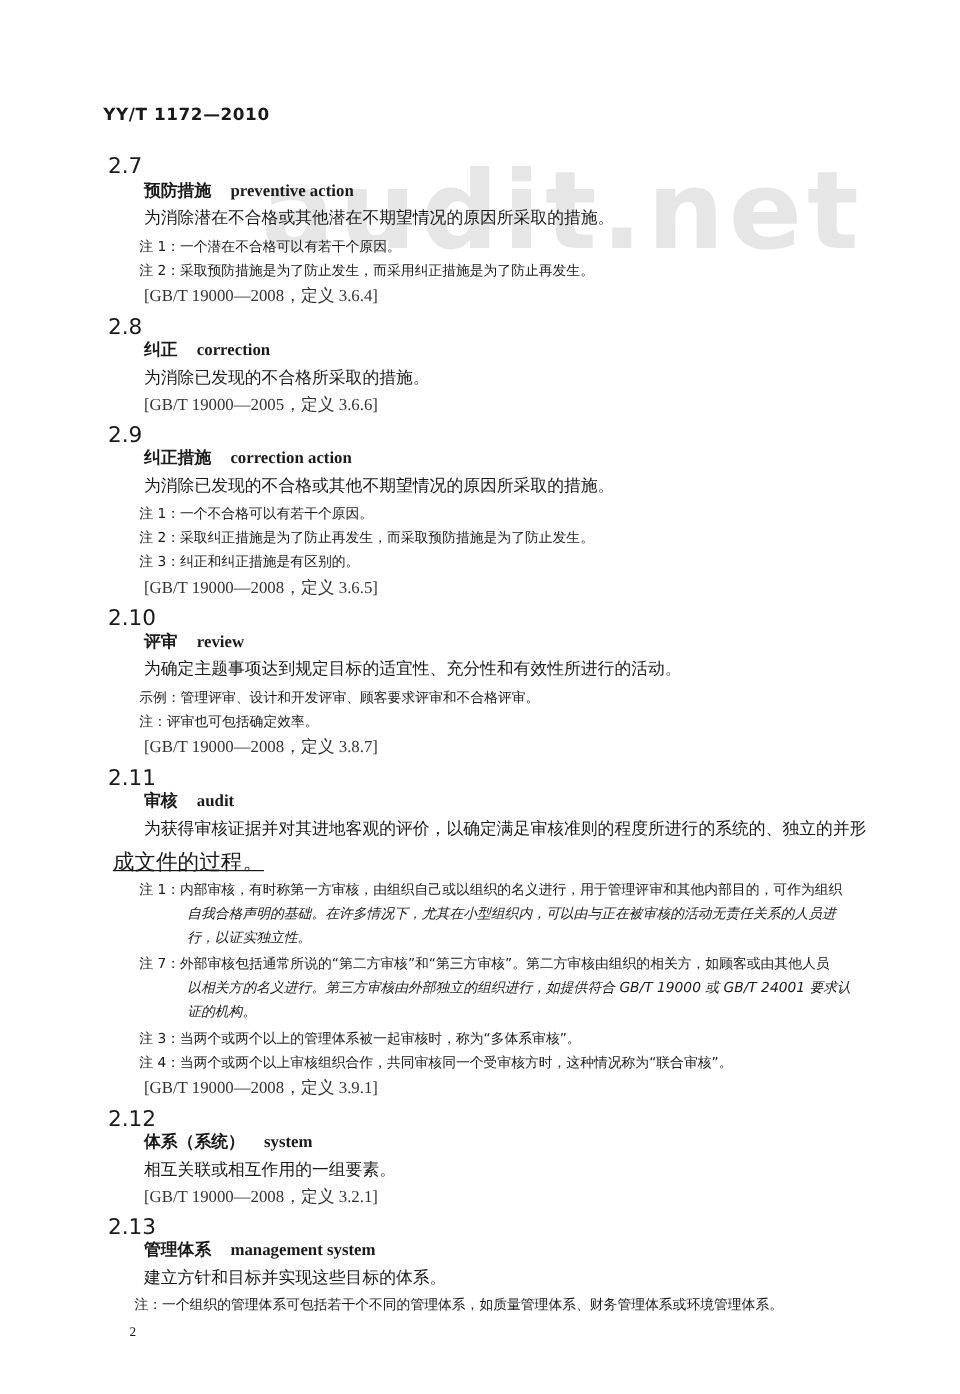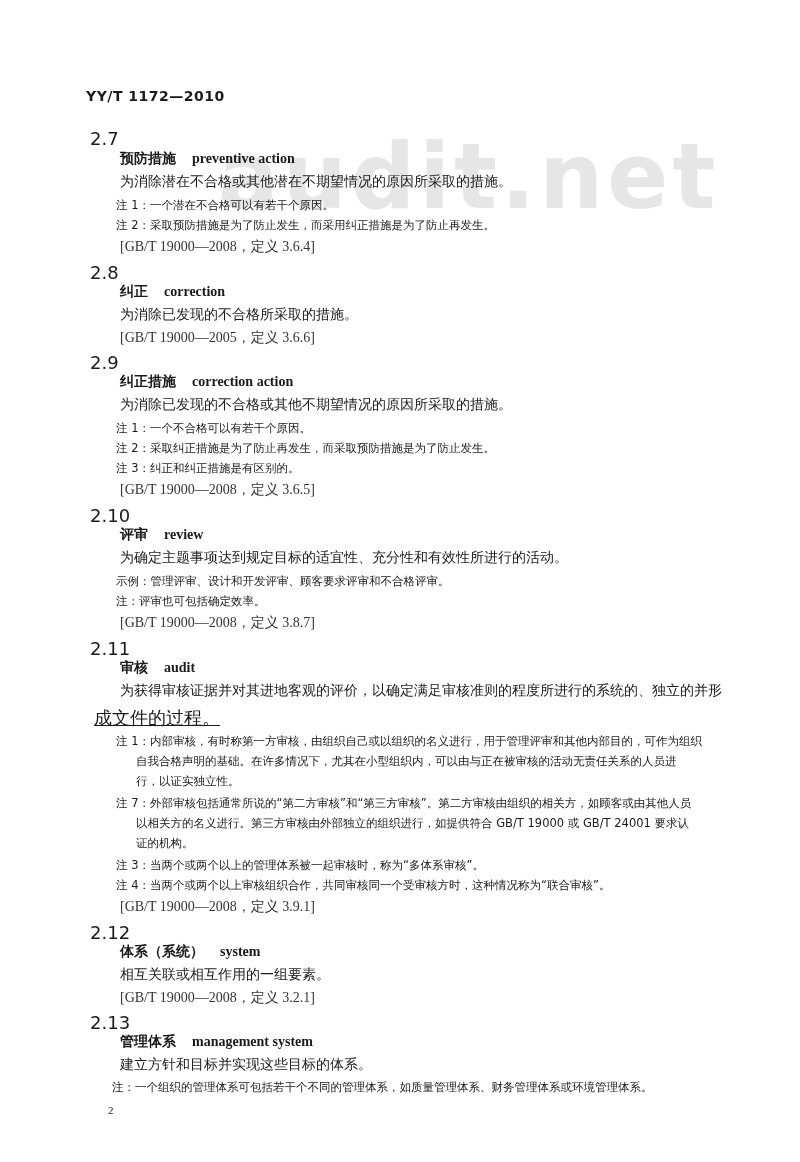--- a/index.html
+++ b/index.html
@@ -9,21 +9,21 @@
                font-weight: bold; font-size: 90px; letter-spacing: 4px; color: #e6e6e6; line-height: 1; z-index: 0; }
   .header { position: absolute; left: 86px; top: 88px; font-family: "DejaVu Sans", "Liberation Sans", sans-serif;
             font-size: 14px; font-weight: bold; letter-spacing: 0.5px; z-index: 1; }
   .content { position: absolute; left: 0; top: 0; width: 800px; z-index: 1; }
   .line { position: absolute; white-space: nowrap; }
   .num { left: 90px; font-family: "DejaVu Sans", "Liberation Sans", sans-serif; font-size: 18px; }
   .term { left: 120px; font-size: 14px; font-weight: bold; }
   .term .en { margin-left: 16px; font-family: "Liberation Serif", serif; font-weight: bold; }
   .def { left: 120px; font-size: 14px; }
   .note { left: 116px; font-size: 11.5px; font-family: "DejaVu Sans", "Liberation Sans", sans-serif; }
-  .note-cont { left: 136px; font-size: 11.5px; font-family: "DejaVu Sans", "Liberation Sans", sans-serif; }
+  .note-cont { left: 156px; font-size: 11.5px; font-family: "DejaVu Sans", "Liberation Sans", sans-serif; font-style: italic; }
   .ref { left: 120px; font-size: 14px; font-family: "Liberation Serif", serif; color: #333; }
   .def-wrap { left: 94px; font-size: 18px; text-decoration: underline; }
   .page-num { left: 108px; font-size: 11px; font-family: "Liberation Serif", serif; }
 </style>
 </head>
 <body>
 
 <div class="watermark">audit.net</div>
 <div class="header">YY/T 1172—2010</div>
 

